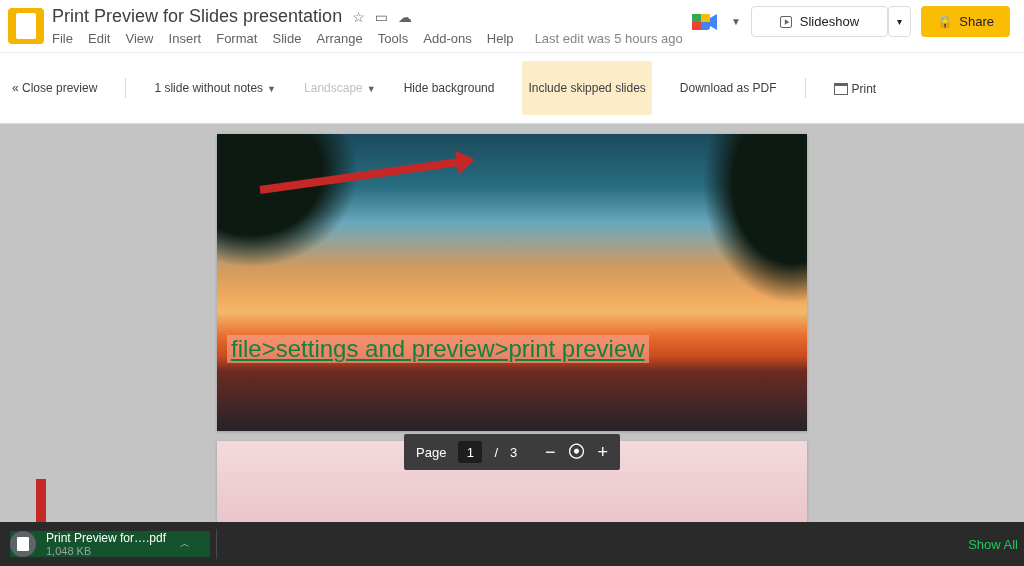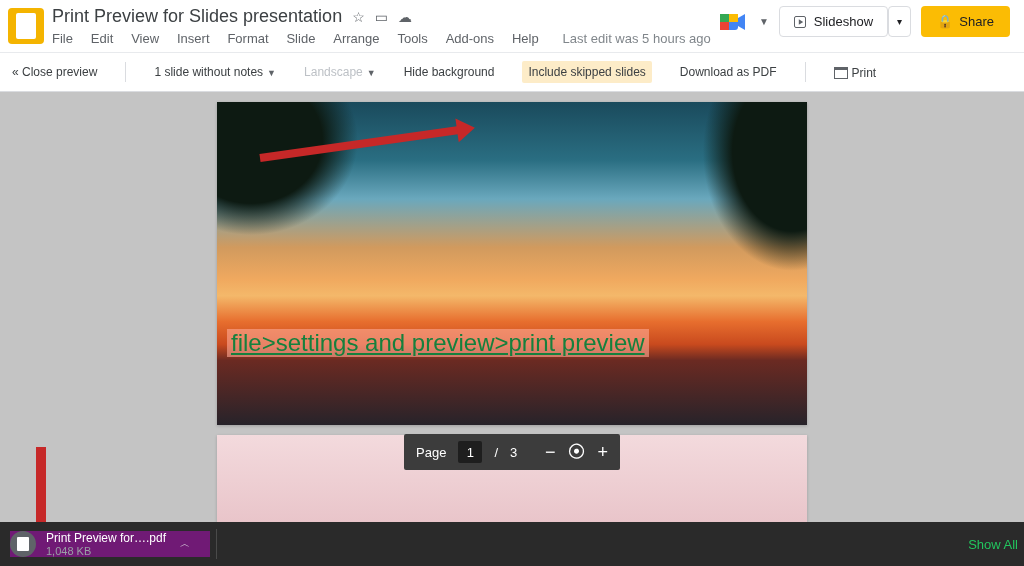--- a/index.html
+++ b/index.html
@@ -14,30 +14,30 @@
   .title-row { display: flex; align-items: center; gap: 10px; }
   .doc-title { font-size: 18px; color: #3c4043; font-weight: 400; }
   .title-icons { display: flex; gap: 10px; color: #5f6368; font-size: 14px; }
   .title-icons span { cursor: pointer; }
   .menu-row { display: flex; align-items: center; gap: 14px; padding: 4px 0 6px 0; font-size: 13px; color: #5f6368; justify-content: space-between; }
   .menu-row .menu-item { cursor: pointer; }
   .last-edit { color: #80868b; font-size: 13px; margin-left: 6px; }
   .title-right { margin-left: auto; display: flex; align-items: center; gap: 10px; padding-right: 6px; }
   .meet-icon { width: 30px; height: 24px; }
   .caret { font-size: 10px; color: #5f6368; }
-  .slideshow-btn { background: #fff; border: 1px solid #dadce0; border-radius: 4px; padding: 7px 14px; font-size: 13px; color: #202124; display: flex; align-items: center; gap: 8px; cursor: pointer; }
+  .slideshow-btn { background: #fff; border: 1px solid #dadce0; border-radius: 4px; padding: 7px 28px; font-size: 13px; color: #202124; display: flex; align-items: center; gap: 8px; cursor: pointer; }
   .slideshow-group { display: flex; }
   .slideshow-btn.right { padding: 7px 8px; }
   .share-btn { background: #fbbc04; border: none; border-radius: 4px; padding: 8px 16px; font-size: 13px; color: #202124; font-weight: 500; display: flex; align-items: center; gap: 6px; cursor: pointer; }
 
   
   .preview-toolbar { background: #fff; border-top: 1px solid #e8eaed; border-bottom: 1px solid #dadce0; padding: 8px 12px; display: flex; align-items: center; gap: 28px; font-size: 12px; color: #3c4043; }
   .preview-toolbar .tb-item { cursor: pointer; }
   .preview-toolbar .disabled { color: #bdc1c6; }
-  .preview-toolbar .highlighted { background: #fdecc8; padding: 4px 6px; border-radius: 2px; }
+  .preview-toolbar .highlighted { background: #fdecc8; padding: 20px 6px; border-radius: 2px; }
   .divider { width: 1px; height: 20px; background: #dadce0; }
   .print-icon { display: inline-block; width: 14px; height: 12px; border: 1.5px solid #5f6368; border-top: 3px solid #5f6368; margin-right: 4px; position: relative; top: 2px; }
 
   
   .canvas { flex: 1; background: #c4c4c4; overflow: hidden; position: relative; display: flex; flex-direction: column; align-items: center; padding-top: 10px; }
   .slide { width: 590px; height: 332px; background: #fff; box-shadow: 0 1px 3px rgba(0,0,0,.2); position: relative; overflow: hidden; }
   .slide2 { width: 590px; height: 90px; background: #e9d0d4; margin-top: 10px; box-shadow: 0 1px 3px rgba(0,0,0,.2); position: relative; overflow: hidden; }
   .sky { position: absolute; inset: 0; background: linear-gradient(to bottom, #1a4a5c 0%, #2a6e82 18%, #6aa8bd 30%, #d19a5e 45%, #f0a95f 55%, #f4b86a 60%, #e76e2e 68%, #c94a1e 75%, #6b2a22 80%, #27232a 100%); }
   .tree-left { position: absolute; top: -10px; left: -20px; width: 180px; height: 160px; background: radial-gradient(ellipse at 30% 30%, #0d1a12 40%, transparent 60%); }
   .tree-right { position: absolute; top: -10px; right: -30px; width: 150px; height: 200px; background: radial-gradient(ellipse at 70% 30%, #0d1a12 40%, transparent 60%); }
@@ -52,21 +52,21 @@
 
   
   .arrow { position: absolute; background: #c62828; }
   .arrow1 { top: 62px; left: 260px; width: 203px; height: 8px; transform-origin: left center; transform: rotate(-8deg); }
   .arrow1::after { content:''; position:absolute; right:-14px; top:-8px; border-left: 18px solid #c62828; border-top: 12px solid transparent; border-bottom: 12px solid transparent; }
   .arrow2 { position: absolute; top: 355px; left: 36px; width: 10px; height: 140px; background: #c62828; }
   .arrow2::after { content:''; position:absolute; left:-8px; bottom:-14px; border-top: 18px solid #c62828; border-left: 13px solid transparent; border-right: 13px solid transparent; }
 
   
   .shelf { height: 44px; background: #2a2a2a; color: #e8eaed; display: flex; align-items: center; padding: 0 10px; font-size: 12px; }
-  .shelf-item { background: #701a75; display: flex; align-items: center; gap: 10px; padding-right: 20px; position: relative; }
+  .shelf-item { background: #14532d; display: flex; align-items: center; gap: 10px; padding-right: 20px; position: relative; }
   .file-icon { width: 26px; height: 26px; background: #5f6368; border-radius: 50%; display: flex; align-items: center; justify-content: center; }
   .file-icon-inner { width: 12px; height: 14px; background: #fff; border-radius: 1px; }
   .shelf-name { color: #fff; font-weight: 500; font-size: 12px; line-height: 1.2; }
   .shelf-size { color: #9aa0a6; font-size: 11px; }
   .shelf-caret { color:#e8eaed; font-size: 10px; margin-left: 4px; }
   .shelf-divider { width: 1px; height: 30px; background: #4a4a4a; margin: 0 6px; }
   .shelf-spacer { flex: 1; }
   .show-all { color: #22c55e; font-size: 13px; cursor: pointer; margin-right: -4px; }
 
   .sq { width: 12px; height: 12px; border: 1.5px solid #5f6368; display: inline-block; border-radius: 2px; position: relative; }

